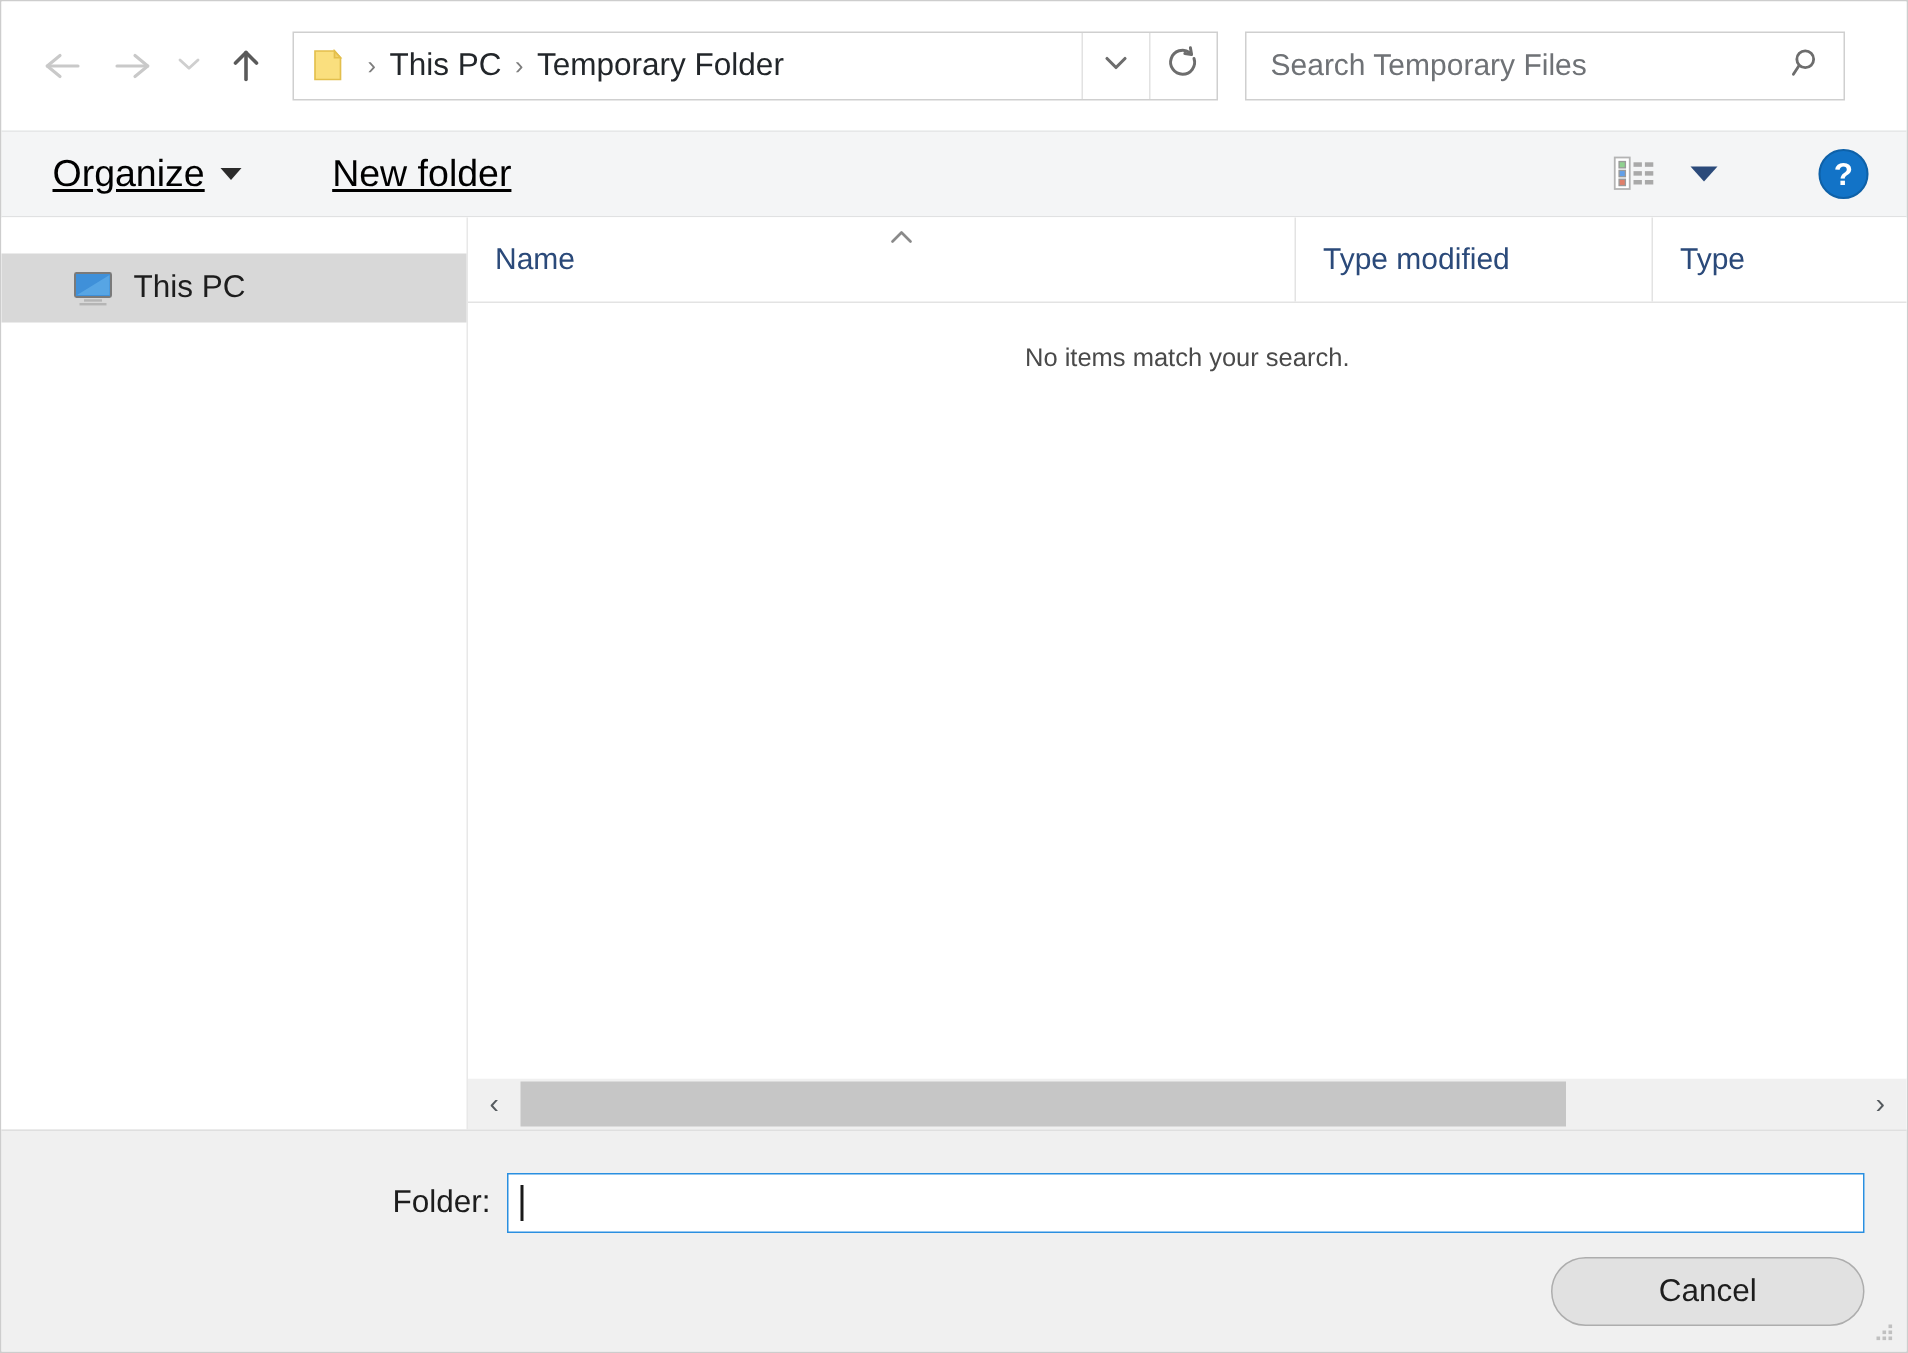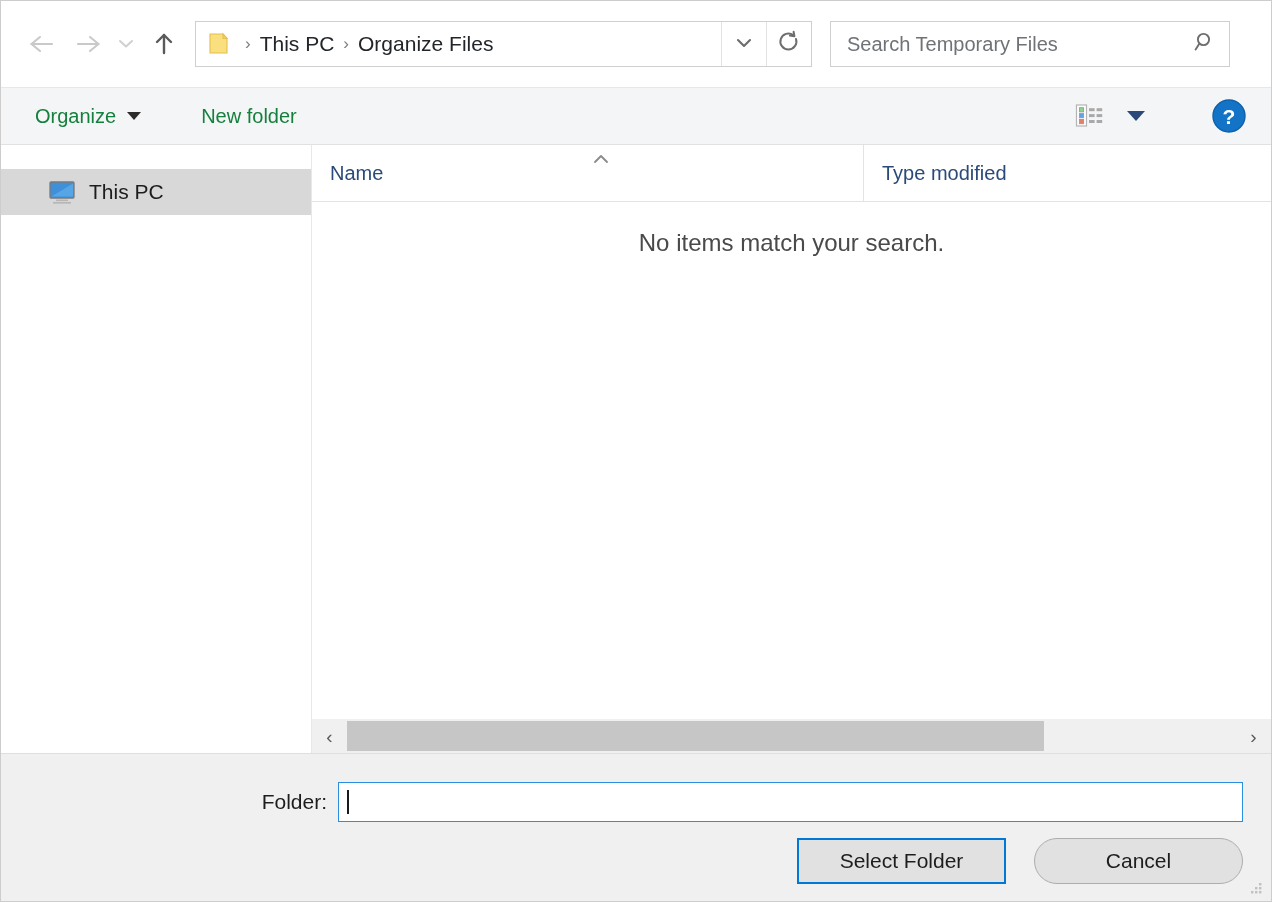--- a/index.html
+++ b/index.html
@@ -125,25 +125,26 @@
     border-top: 1px solid #e6e7e8;
     border-bottom: 1px solid #e0e1e2;
     display: flex;
     align-items: center;
     padding: 0 24px 0 30px;
     box-sizing: border-box;
   }
   .tb-item {
     display: flex;
     align-items: center;
-    font-size: 20px;
-    color: #15803d;
+    font-size: 25px;
+    color: #000000;
     white-space: nowrap;
     height: 40px;
     padding: 0 4px;
+    text-decoration: underline;
   }
   .tb-caret {
     margin-left: 11px;
     width: 0; height: 0;
     border-left: 7px solid transparent;
     border-right: 7px solid transparent;
     border-top: 8px solid #2b2b2b;
   }
   .tb-spacer { flex: 1 1 auto; }
   .view-icon { width: 30px; height: 26px; flex: 0 0 auto; }
@@ -233,21 +234,21 @@
     position: relative;
     min-height: 0;
     background: #ffffff;
   }
   .empty-msg {
     position: absolute;
     top: 27px;
     left: 0;
     right: 0;
     text-align: center;
-    font-size: 24px;
+    font-size: 17px;
     color: #4a4a4a;
   }
 
   
   .hscroll {
     height: 34px;
     flex: 0 0 auto;
     background: #f0f0f0;
     display: flex;
     align-items: stretch;
@@ -404,21 +405,21 @@
       <div class="crumbs">
         <span class="folder-ico">
           <svg width="26" height="26" viewBox="0 0 26 26">
             <path d="M4 3 H17 L21 7.5 V22 H4 Z" fill="#fadf7e" stroke="#e3bf4c" stroke-width="1.1"></path>
             <path d="M17 3 L17 7.5 L21 7.5 Z" fill="#f3d269" stroke="#e3bf4c" stroke-width="1.1"></path>
           </svg>
         </span>
         <span class="crumb-sep">›</span>
         <span class="crumb-text">This PC</span>
         <span class="crumb-sep">›</span>
-        <span class="crumb-text">Organize Files</span>
+        <span class="crumb-text">Temporary Folder</span>
       </div>
       <div class="addr-cell">
         <span>
           <svg width="20" height="13" viewBox="0 0 20 13">
             <path d="M4 4 L10 10 L16 4" fill="none" stroke="#6d6d6d" stroke-width="2.1" stroke-linecap="round" stroke-linejoin="round"></path>
           </svg>
         </span>
       </div>
       <div class="addr-cell">
         <span>
@@ -506,20 +507,23 @@
           <span>Name</span>
           <span class="sort-caret">
             <svg width="20" height="12" viewBox="0 0 20 12">
               <path d="M4 9 L10 3 L16 9" fill="none" stroke="#8a8a8a" stroke-width="1.8" stroke-linecap="round" stroke-linejoin="round"></path>
             </svg>
           </span>
         </div>
         <div class="col col-date">
           <span>Type modified</span>
         </div>
+        <div class="col col-type">
+          <span>Type</span>
+        </div>
       </div>
 
       <div class="list-area">
         <div class="empty-msg">No items match your search.</div>
       </div>
 
       <div class="hscroll">
         <div class="hs-arrow">‹</div>
         <div class="hs-track">
           <div class="hs-thumb"></div>
@@ -534,21 +538,20 @@
 
     <div class="folder-row">
       <span class="folder-label">Folder:</span>
       <div class="folder-input">
         <span class="caret-bar"></span>
         <span class="input-value"></span>
       </div>
     </div>
 
     <div class="btn-row">
-      <div class="btn btn-default">Select Folder</div>
       <div class="btn btn-cancel">Cancel</div>
     </div>
 
     <div class="grip">
       <svg width="16" height="16" viewBox="0 0 16 16">
         <rect x="11" y="3" width="2.4" height="2.4" fill="#c0c0c0"></rect>
         <rect x="11" y="7" width="2.4" height="2.4" fill="#c0c0c0"></rect>
         <rect x="7" y="7" width="2.4" height="2.4" fill="#c0c0c0"></rect>
         <rect x="11" y="11" width="2.4" height="2.4" fill="#c0c0c0"></rect>
         <rect x="7" y="11" width="2.4" height="2.4" fill="#c0c0c0"></rect>

